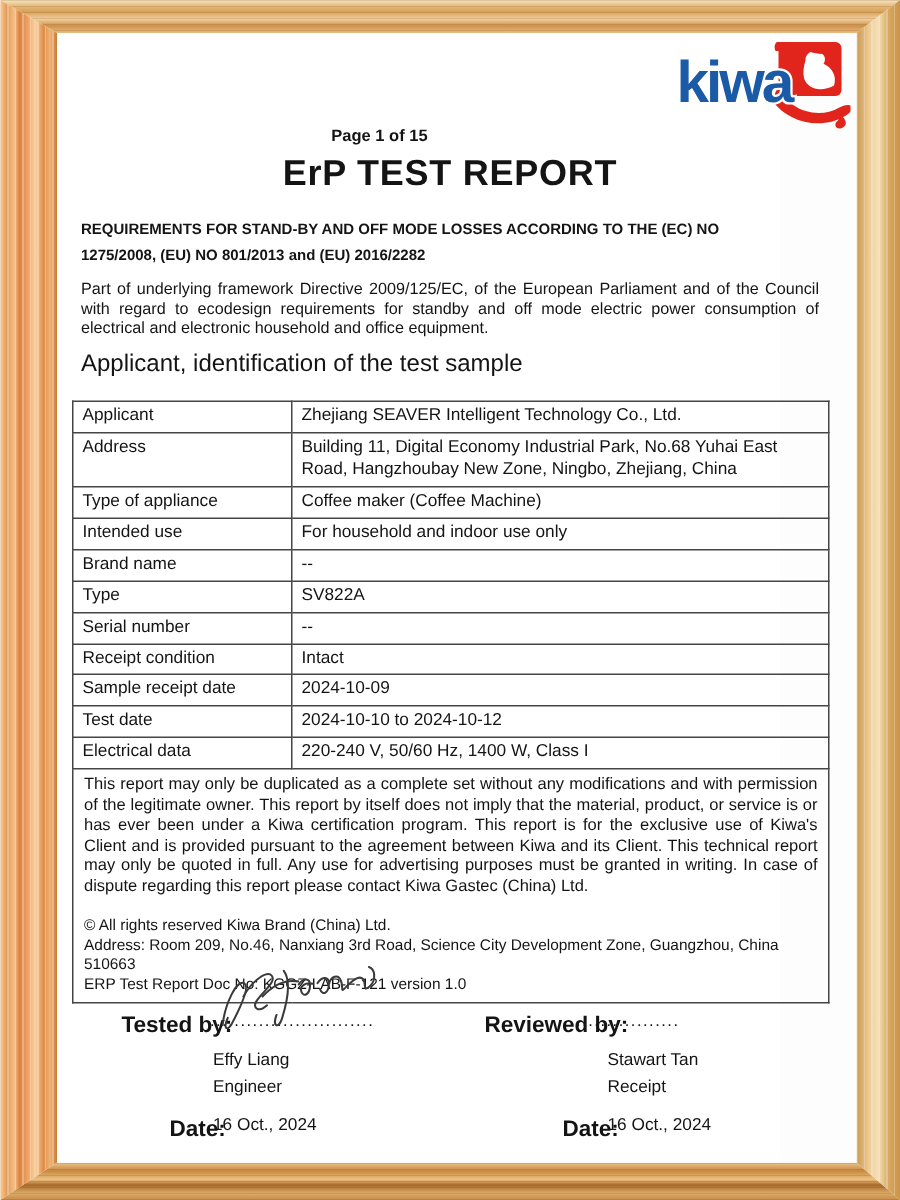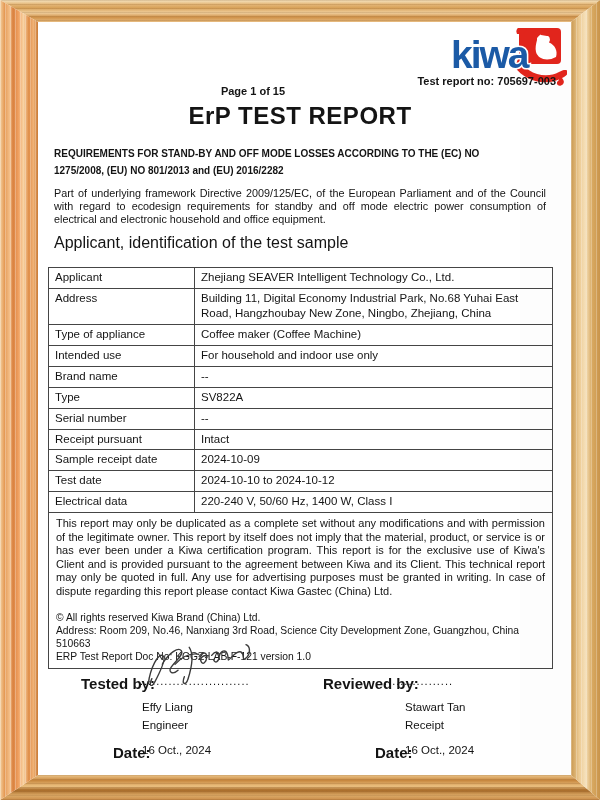--- a/index.html
+++ b/index.html
@@ -98,21 +98,20 @@
 
       <path d="M64 6 C 61 -1 70 -4 74 2 L 70 6 Z" fill="#e1251c"></path>
 
       <path d="M84 12 a6.5 5.5 0 1 1 12 2.5 C 102 17 105 23 103 29 C 94 34 85 31 83 24 C 82 20 83 16 84 12 Z" fill="#ffffff"></path>
       <path d="M88 7 c -1 -4.5 5 -7 8 -3.5 c 1.8 2.5 0 4.5 -2 4.5 Z" fill="#e1251c"></path>
 
       <text x="-2" y="40" font-family="Liberation Sans, sans-serif" font-size="39" font-weight="bold" letter-spacing="-2" fill="#1b5aa6" stroke="#ffffff" stroke-width="3" paint-order="stroke">kiwa</text>
     </svg>
 
     <div class="abs page-indicator">Page 1 of 15</div>
-    <div class="abs report-no">Test report no: 705697-003</div>
 
     <div class="abs doc-title">ErP TEST REPORT</div>
 
     <div class="abs req-heading">REQUIREMENTS FOR STAND-BY AND OFF MODE LOSSES ACCORDING TO THE (EC) NO 1275/2008, (EU) NO 801/2013 and (EU) 2016/2282</div>
 
     <div class="abs framework-note">Part of underlying framework Directive 2009/125/EC, of the European Parliament and of the Council with regard to ecodesign requirements for standby and off mode electric power consumption of electrical and electronic household and office equipment.</div>
 
     <div class="abs section-heading">Applicant, identification of the test sample</div>
 
     <table class="abs sample-table">
@@ -139,21 +138,21 @@
         </tr>
         <tr>
           <td class="lbl">Type</td>
           <td>SV822A</td>
         </tr>
         <tr>
           <td class="lbl">Serial number</td>
           <td>--</td>
         </tr>
         <tr>
-          <td class="lbl">Receipt pursuant</td>
+          <td class="lbl">Receipt condition</td>
           <td>Intact</td>
         </tr>
         <tr>
           <td class="lbl">Sample receipt date</td>
           <td>2024-10-09</td>
         </tr>
         <tr>
           <td class="lbl">Test date</td>
           <td>2024-10-10 to 2024-10-12</td>
         </tr>

